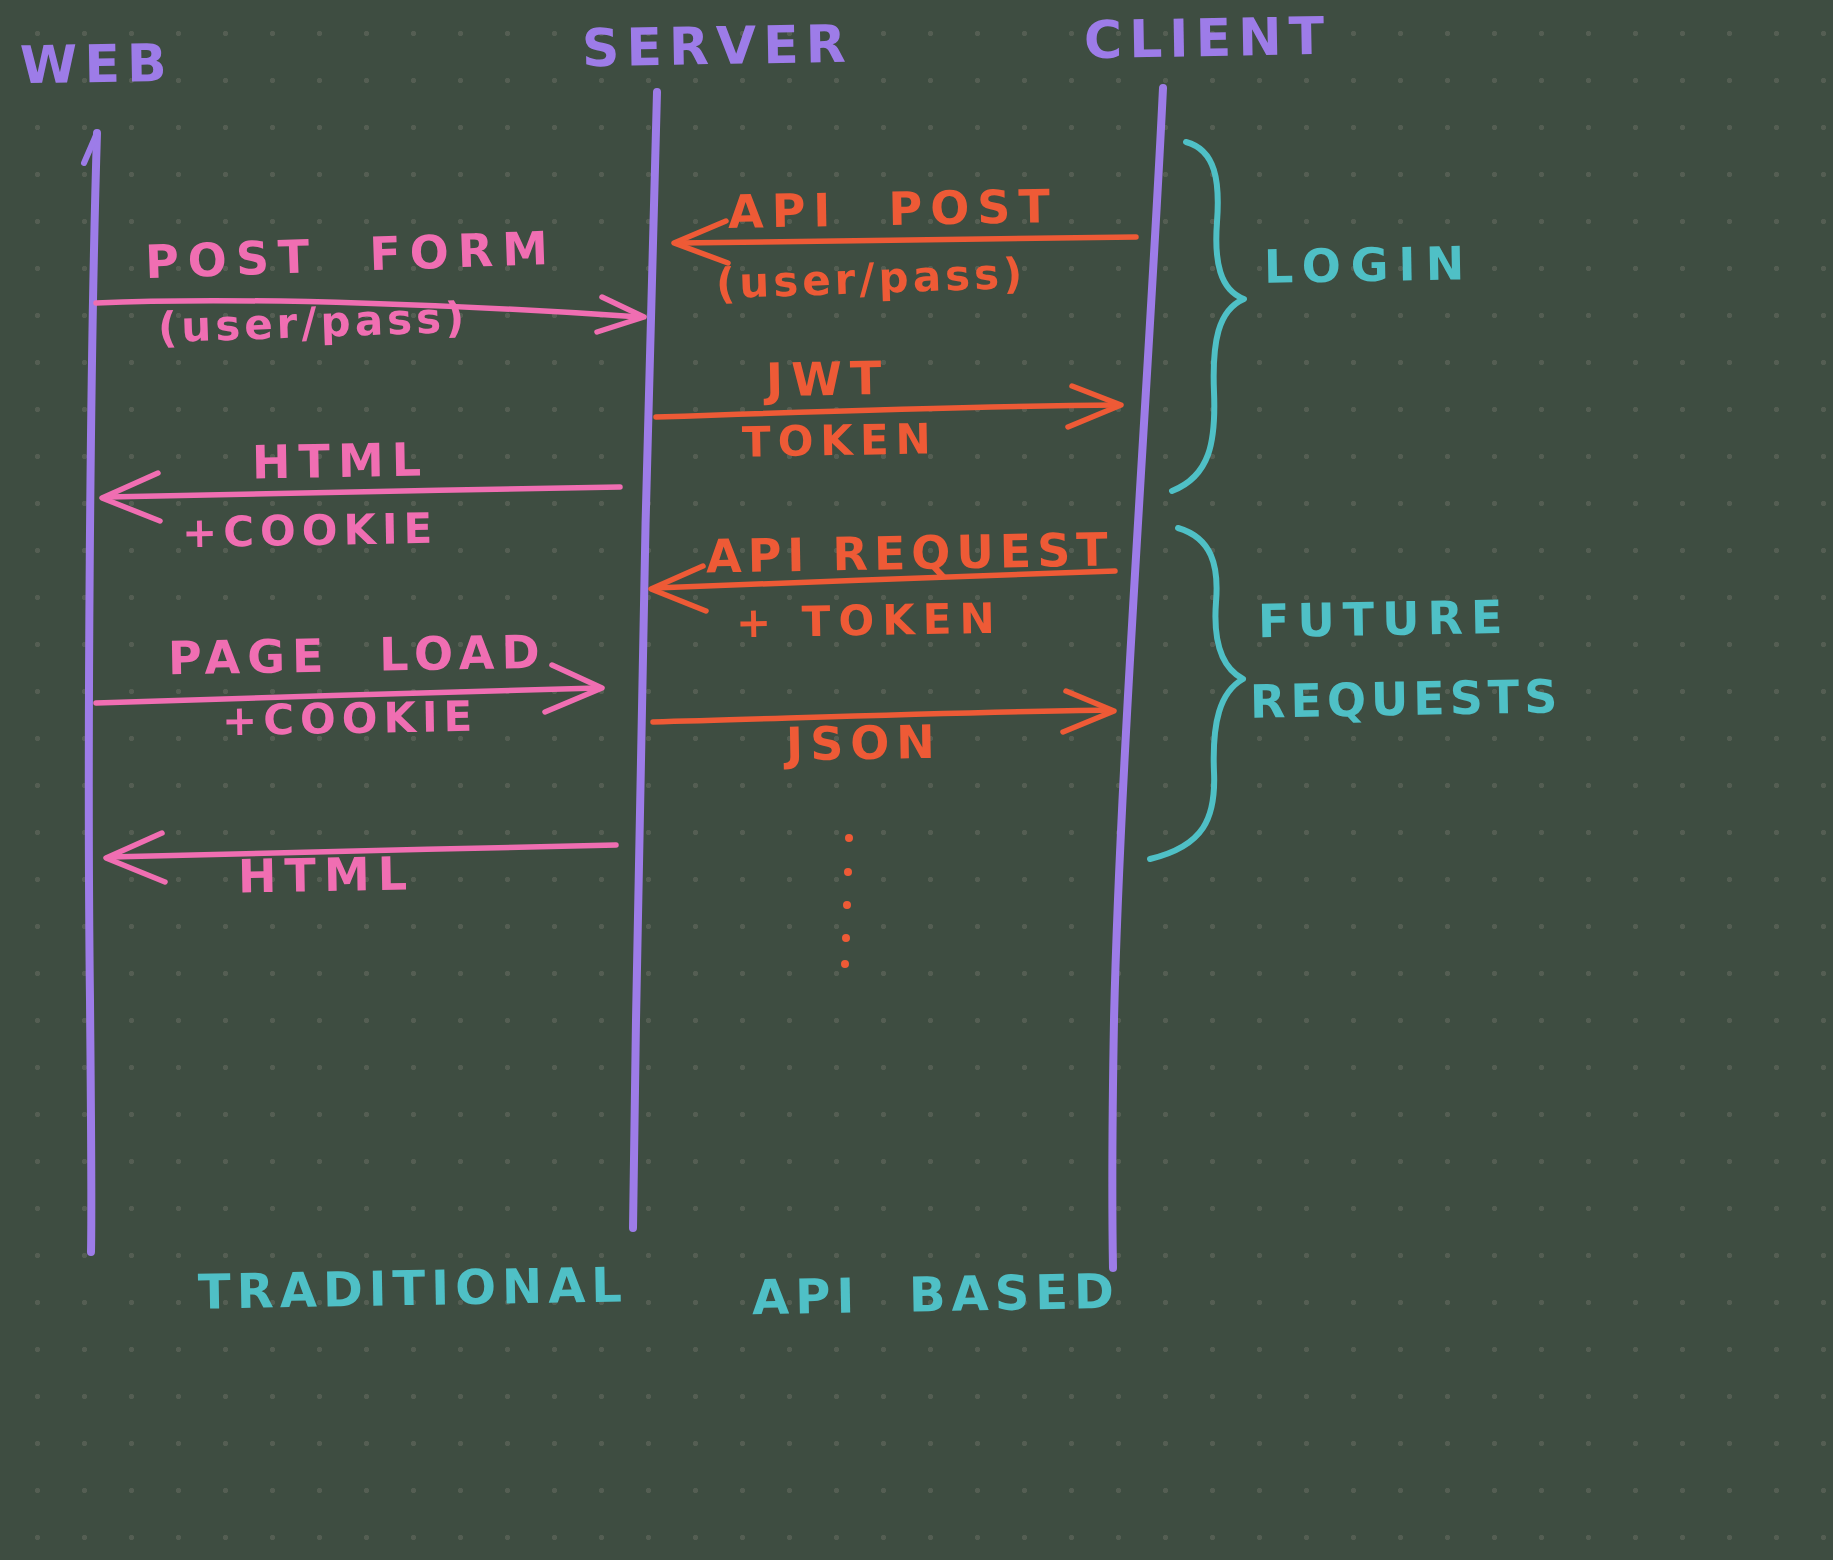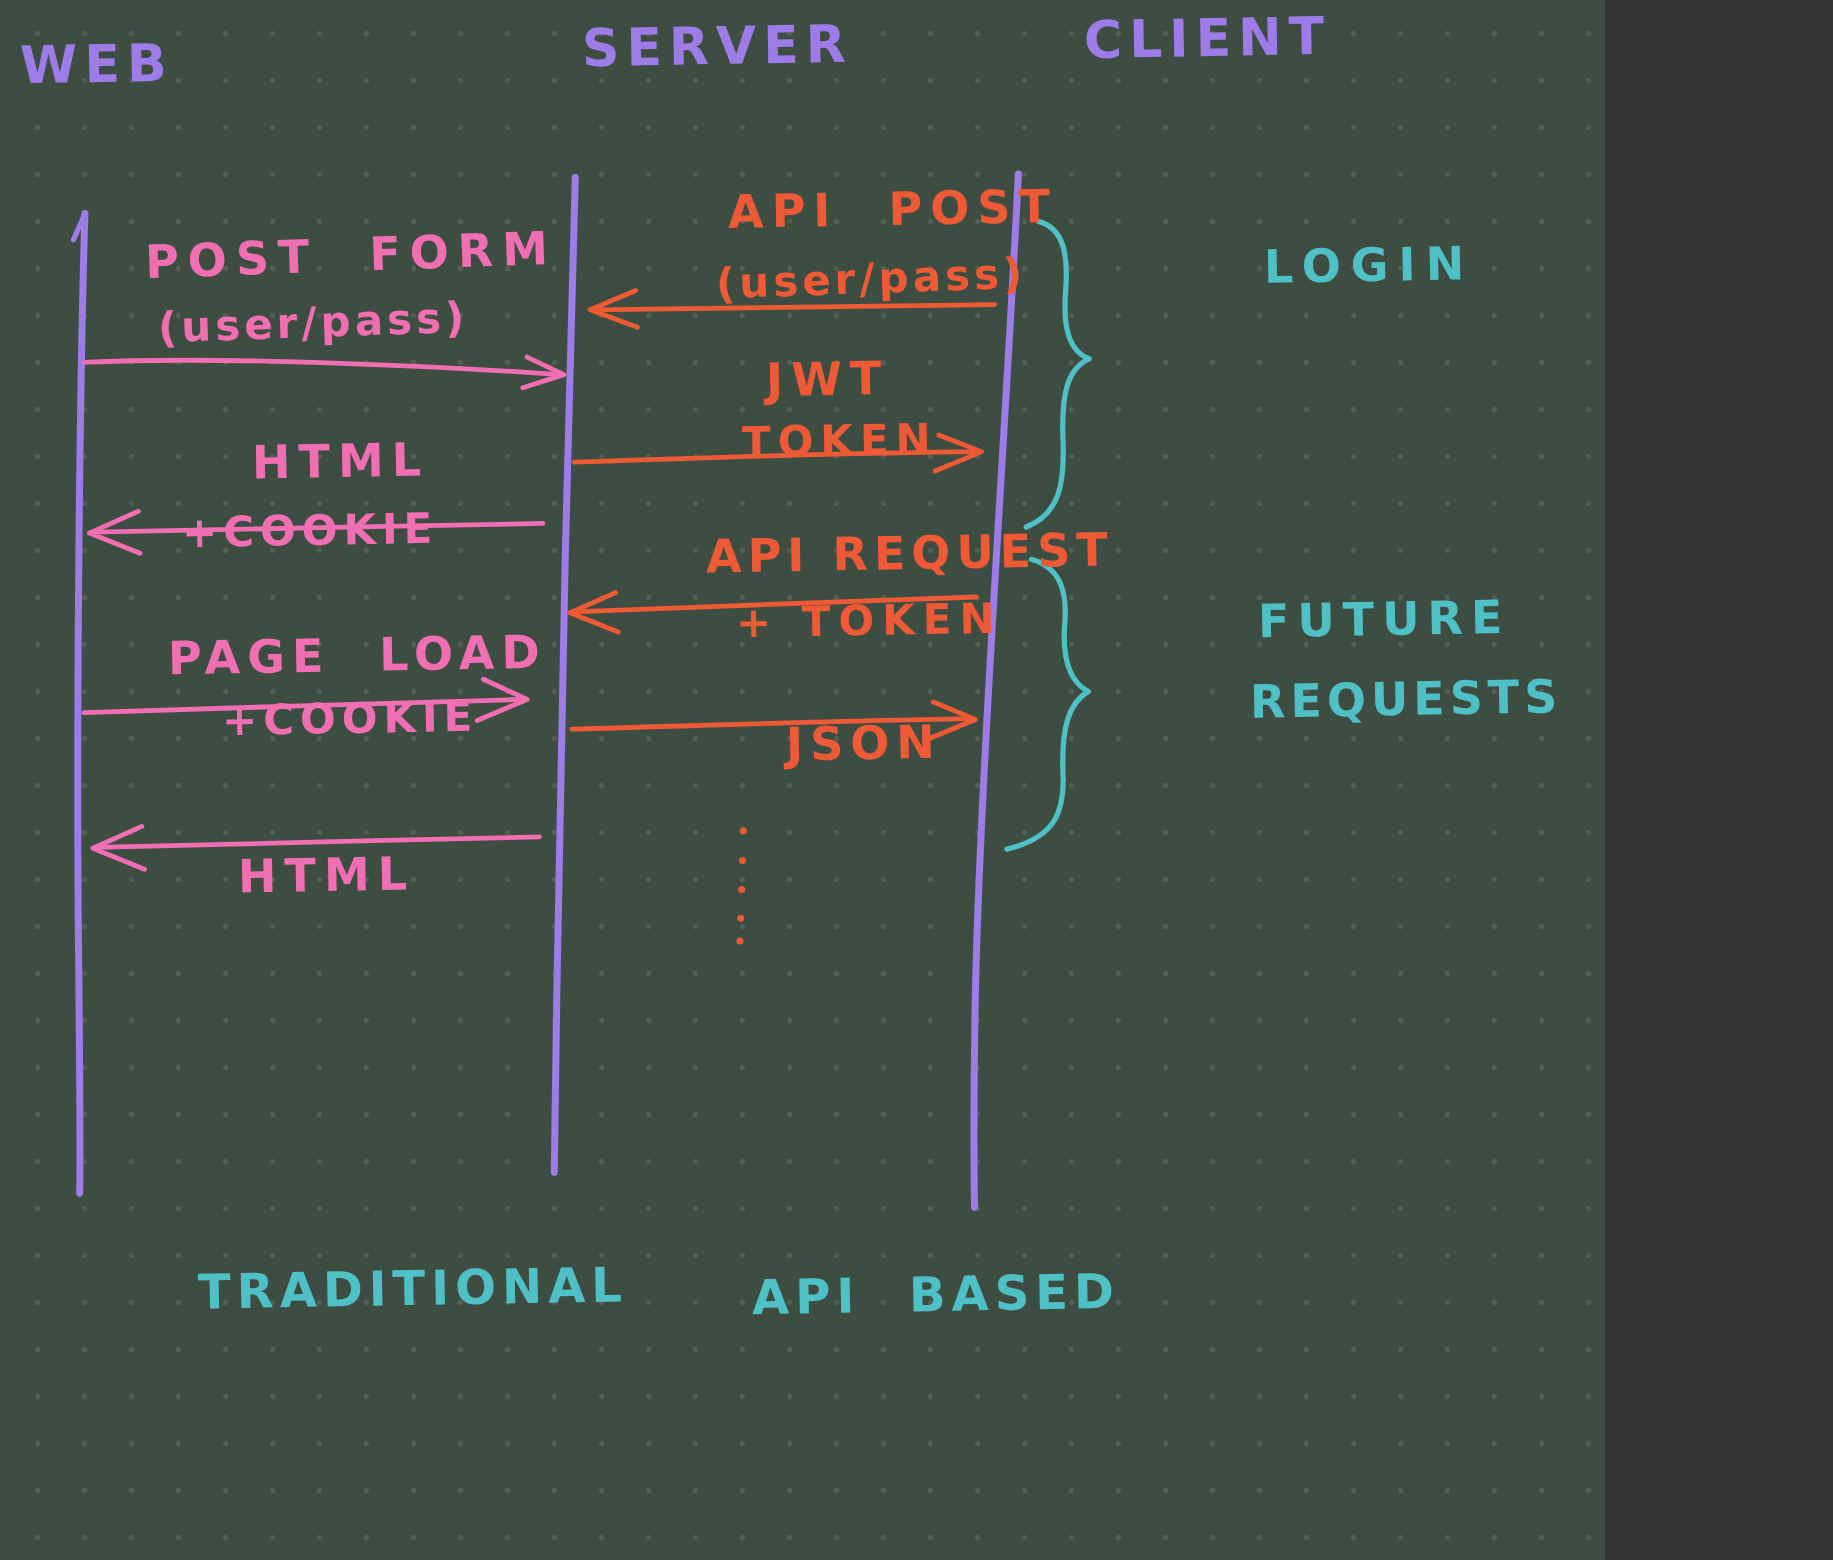--- a/index.html
+++ b/index.html
@@ -1,18 +1,18 @@
 <!DOCTYPE html>
 <html><head>
 <meta charset="utf-8">
 <style>
   html,body{margin:0;padding:0;background:#333;}
   .canvas{
     position:relative;
-    width:1605px;height:1560px;
+    width:1833px;height:1560px;
     overflow:hidden;
     background-color:#3e4d41;
     background-image:radial-gradient(circle, rgba(222,196,190,0.14) 2.2px, transparent 3px);
     background-size:47px 47px;
     background-position:14px 10px;
     font-family:"DejaVu Sans", sans-serif;
   }
   svg.strokes{position:absolute;left:0;top:0;width:100%;height:100%;}
   .lbl{
     position:absolute;

